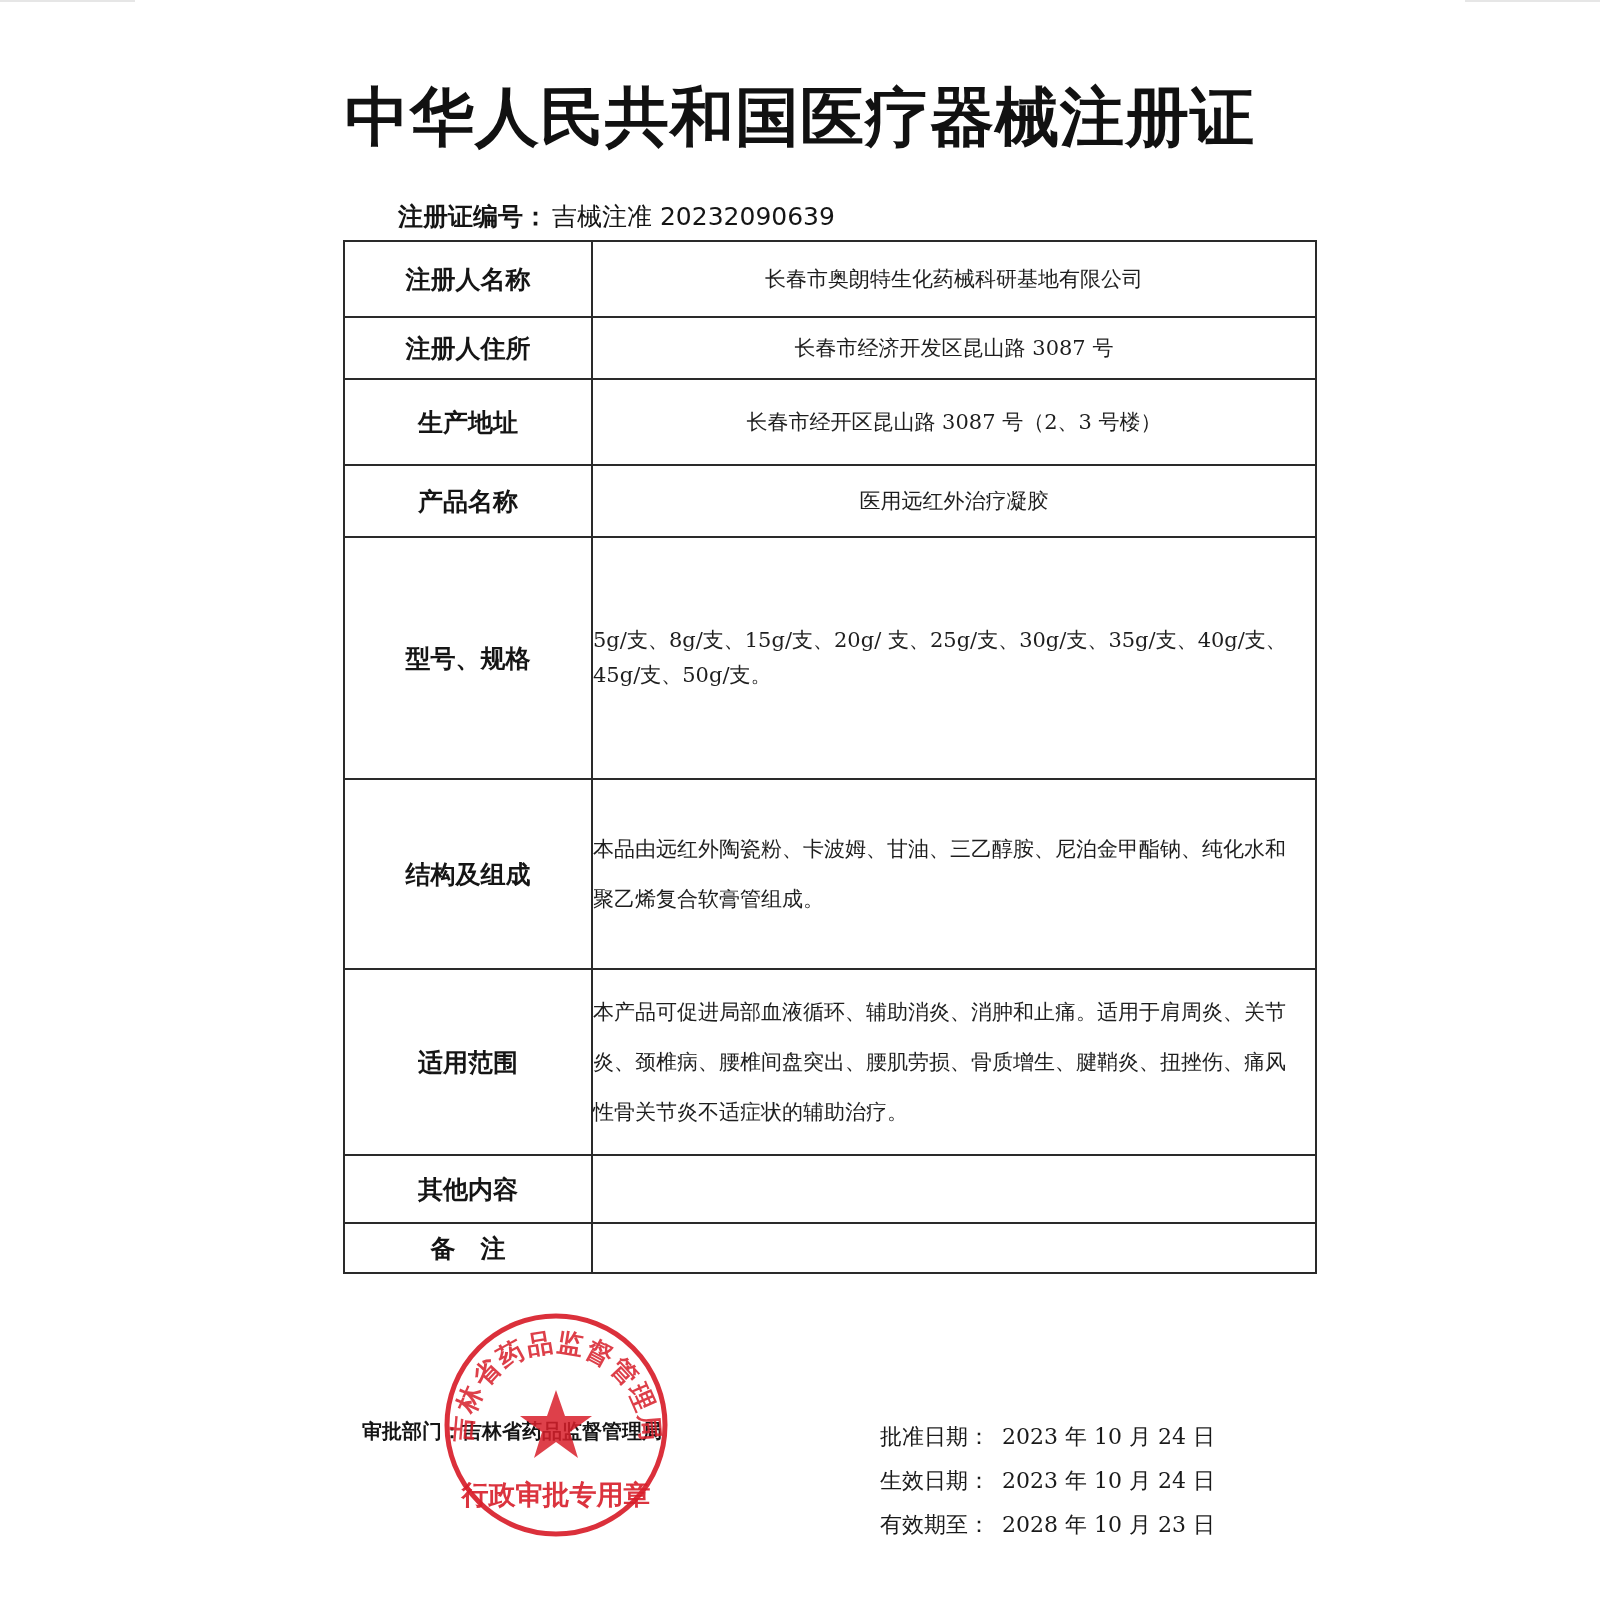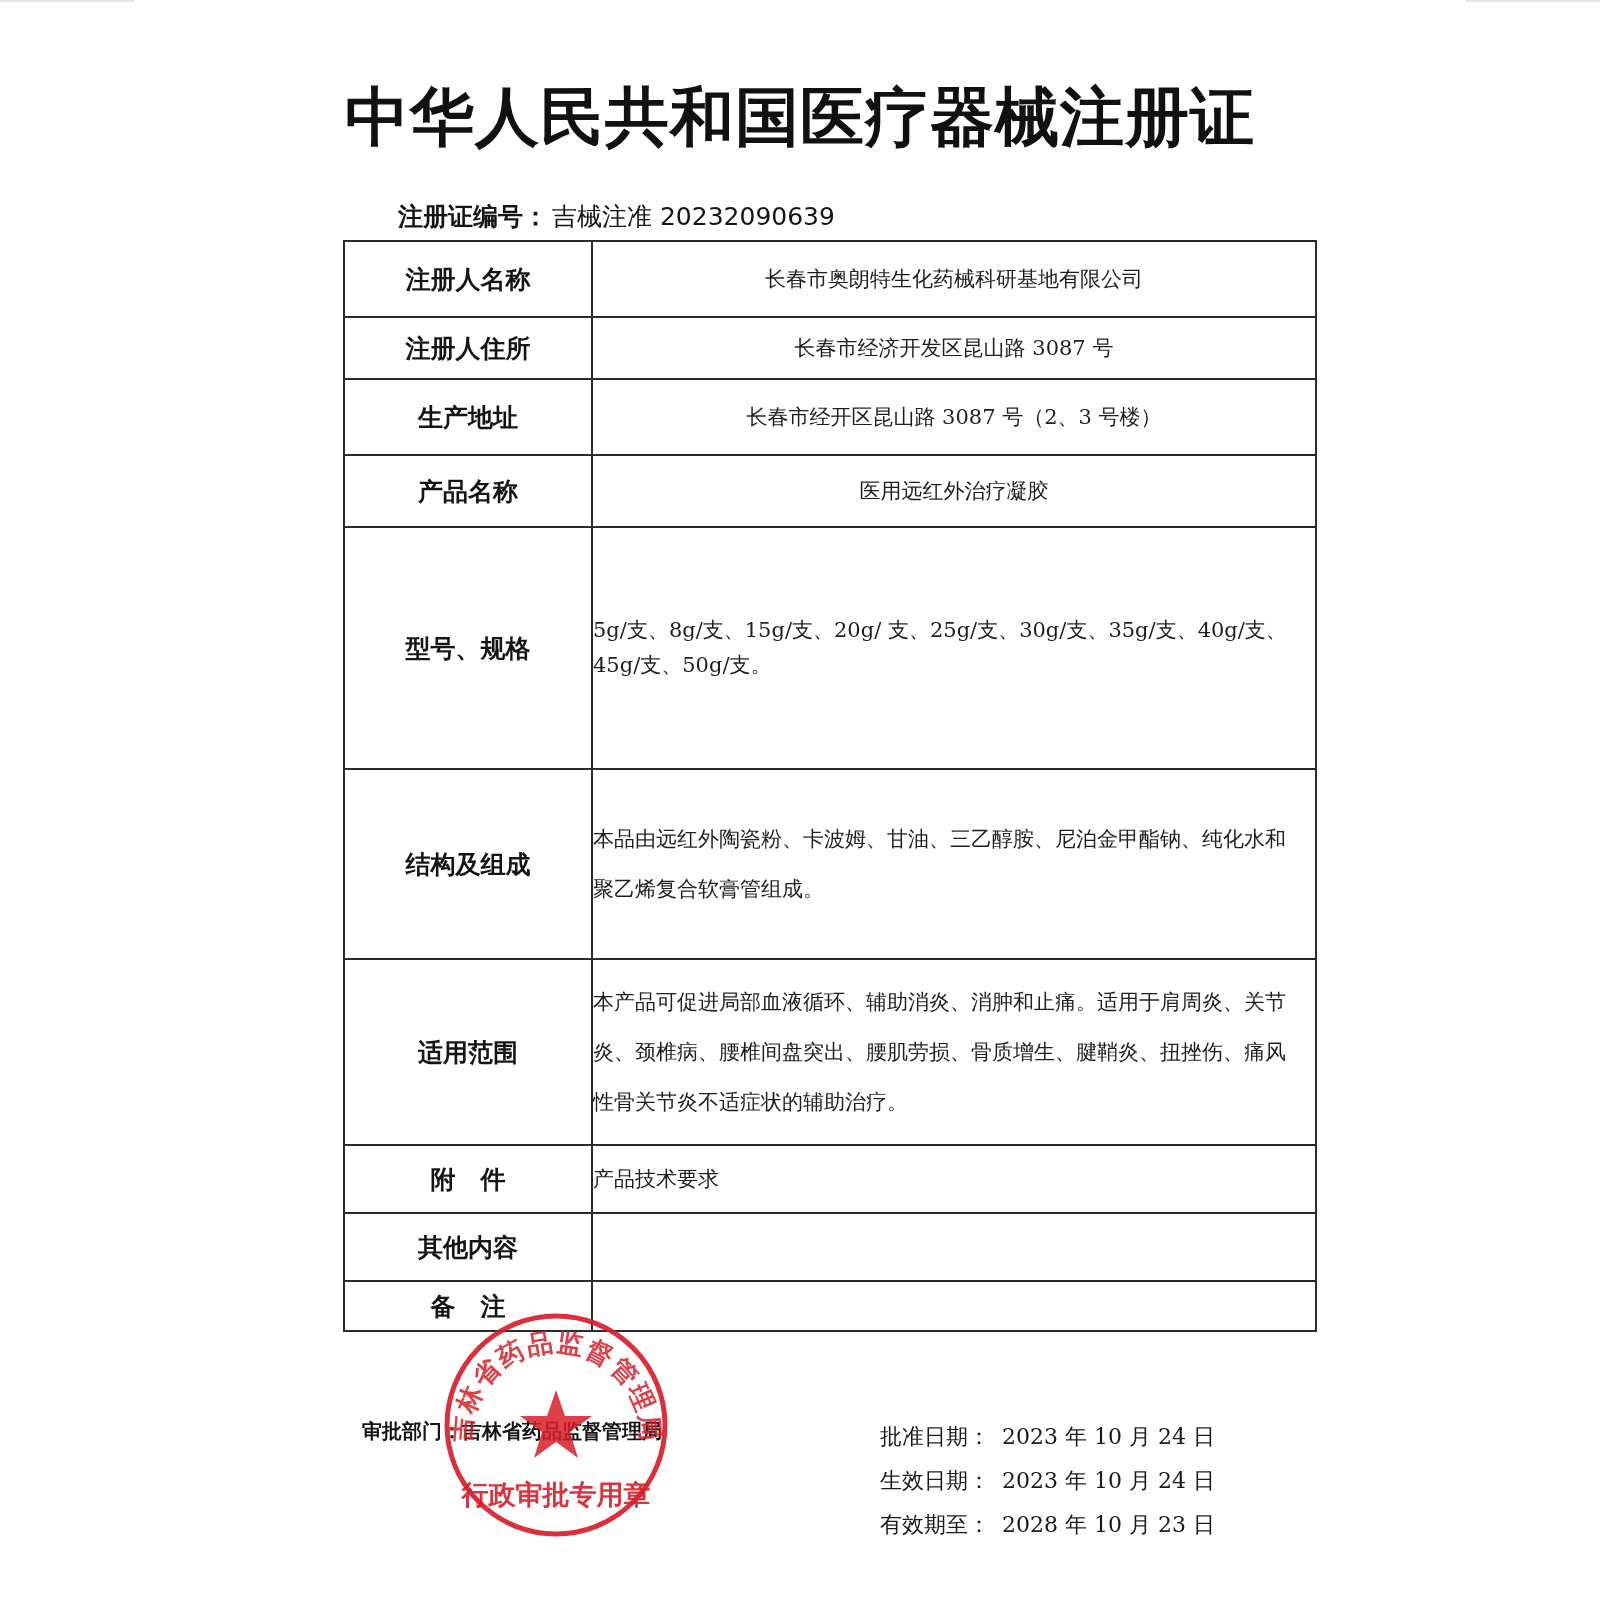--- a/index.html
+++ b/index.html
@@ -62,43 +62,39 @@
 <table class="cert">
   <tbody>
       <tr style="height:76px">
     <td class="lbl">注册人名称</td>
     <td class="val c">长春市奥朗特生化药械科研基地有限公司</td>
   </tr>
   <tr style="height:62px">
     <td class="lbl">注册人住所</td>
     <td class="val c">长春市经济开发区昆山路 3087 号</td>
   </tr>
-  <tr style="height:76px">
+  <tr style="height:86px">
     <td class="lbl">生产地址</td>
     <td class="val c">长春市经开区昆山路 3087 号（2、3 号楼）</td>
   </tr>
   <tr style="height:72px">
     <td class="lbl">产品名称</td>
     <td class="val c">医用远红外治疗凝胶</td>
   </tr>
   <tr style="height:242px">
     <td class="lbl">型号、规格</td>
     <td class="val l tight">5g/支、8g/支、15g/支、20g/ 支、25g/支、30g/支、35g/支、40g/支、45g/支、50g/支。</td>
   </tr>
   <tr style="height:190px">
     <td class="lbl">结构及组成</td>
     <td class="val l">本品由远红外陶瓷粉、卡波姆、甘油、三乙醇胺、尼泊金甲酯钠、纯化水和聚乙烯复合软膏管组成。</td>
   </tr>
   <tr style="height:186px">
     <td class="lbl">适用范围</td>
     <td class="val l">本产品可促进局部血液循环、辅助消炎、消肿和止痛。适用于肩周炎、关节炎、颈椎病、腰椎间盘突出、腰肌劳损、骨质增生、腱鞘炎、扭挫伤、痛风性骨关节炎不适症状的辅助治疗。</td>
-  </tr>
-  <tr style="height:68px">
-    <td class="lbl">附　件</td>
-    <td class="val l">产品技术要求</td>
   </tr>
   <tr style="height:68px">
     <td class="lbl">其他内容</td>
     <td class="val l"></td>
   </tr>
   <tr style="height:50px">
     <td class="lbl">备　注</td>
     <td class="val l"></td>
   </tr>
 </tbody>

